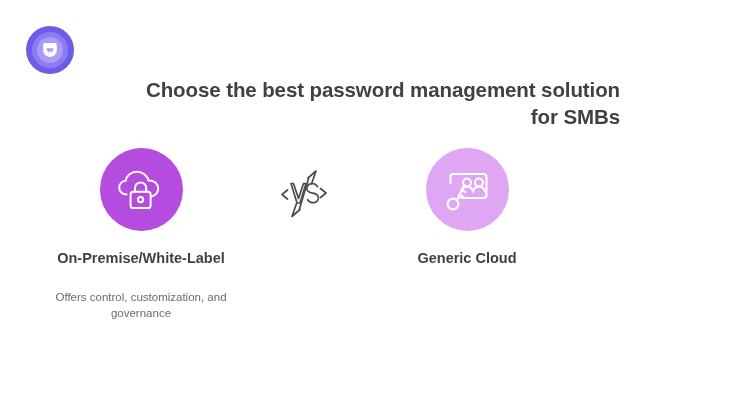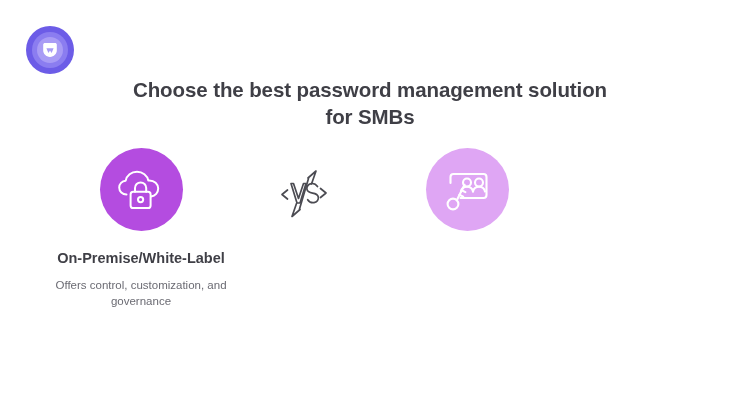--- a/index.html
+++ b/index.html
@@ -48,21 +48,21 @@
   }
   #brand-logo svg { display: block; }
 
   
   #page-title {
     position: absolute;
     left: 50%;
     transform: translateX(-50%);
     top: 76px;
     width: 500px;
-    text-align: center;
+    text-align: right;
     font-size: 20.5px;
     font-weight: bold;
     line-height: 1.32;
     color: #3f3f46;
     letter-spacing: -0.1px;
   }
 
   
   #comparison-row {
     position: absolute;
@@ -90,21 +90,21 @@
   .option-circle svg { display: block; }
   .option-label {
     margin-top: 18px;
     font-size: 14.5px;
     font-weight: bold;
     color: #3f3f46;
     text-align: center;
     line-height: 1.3;
   }
   .option-desc {
-    margin-top: 9px;
+    margin-top: 21px;
     font-size: 11.5px;
     color: #6b6b73;
     text-align: center;
     line-height: 1.42;
     max-width: 200px;
   }
 
   
   #vs-badge {
     width: 76px;
@@ -198,15 +198,16 @@
             <circle cx="11.0" cy="38.0" r="5.4"></circle>
 
             <path d="M14.8 34.2 L22.5 18.8"></path>
 
             <path d="M17.4 28.8 L21.2 30.6"></path>
             <path d="M19.6 24.3 L23.4 26.1"></path>
           </g>
         </svg>
       </span>
     </div>
+    <div class="option-label">Generic Cloud</div>
   </div>
 
 </div>
 
 </body></html>

